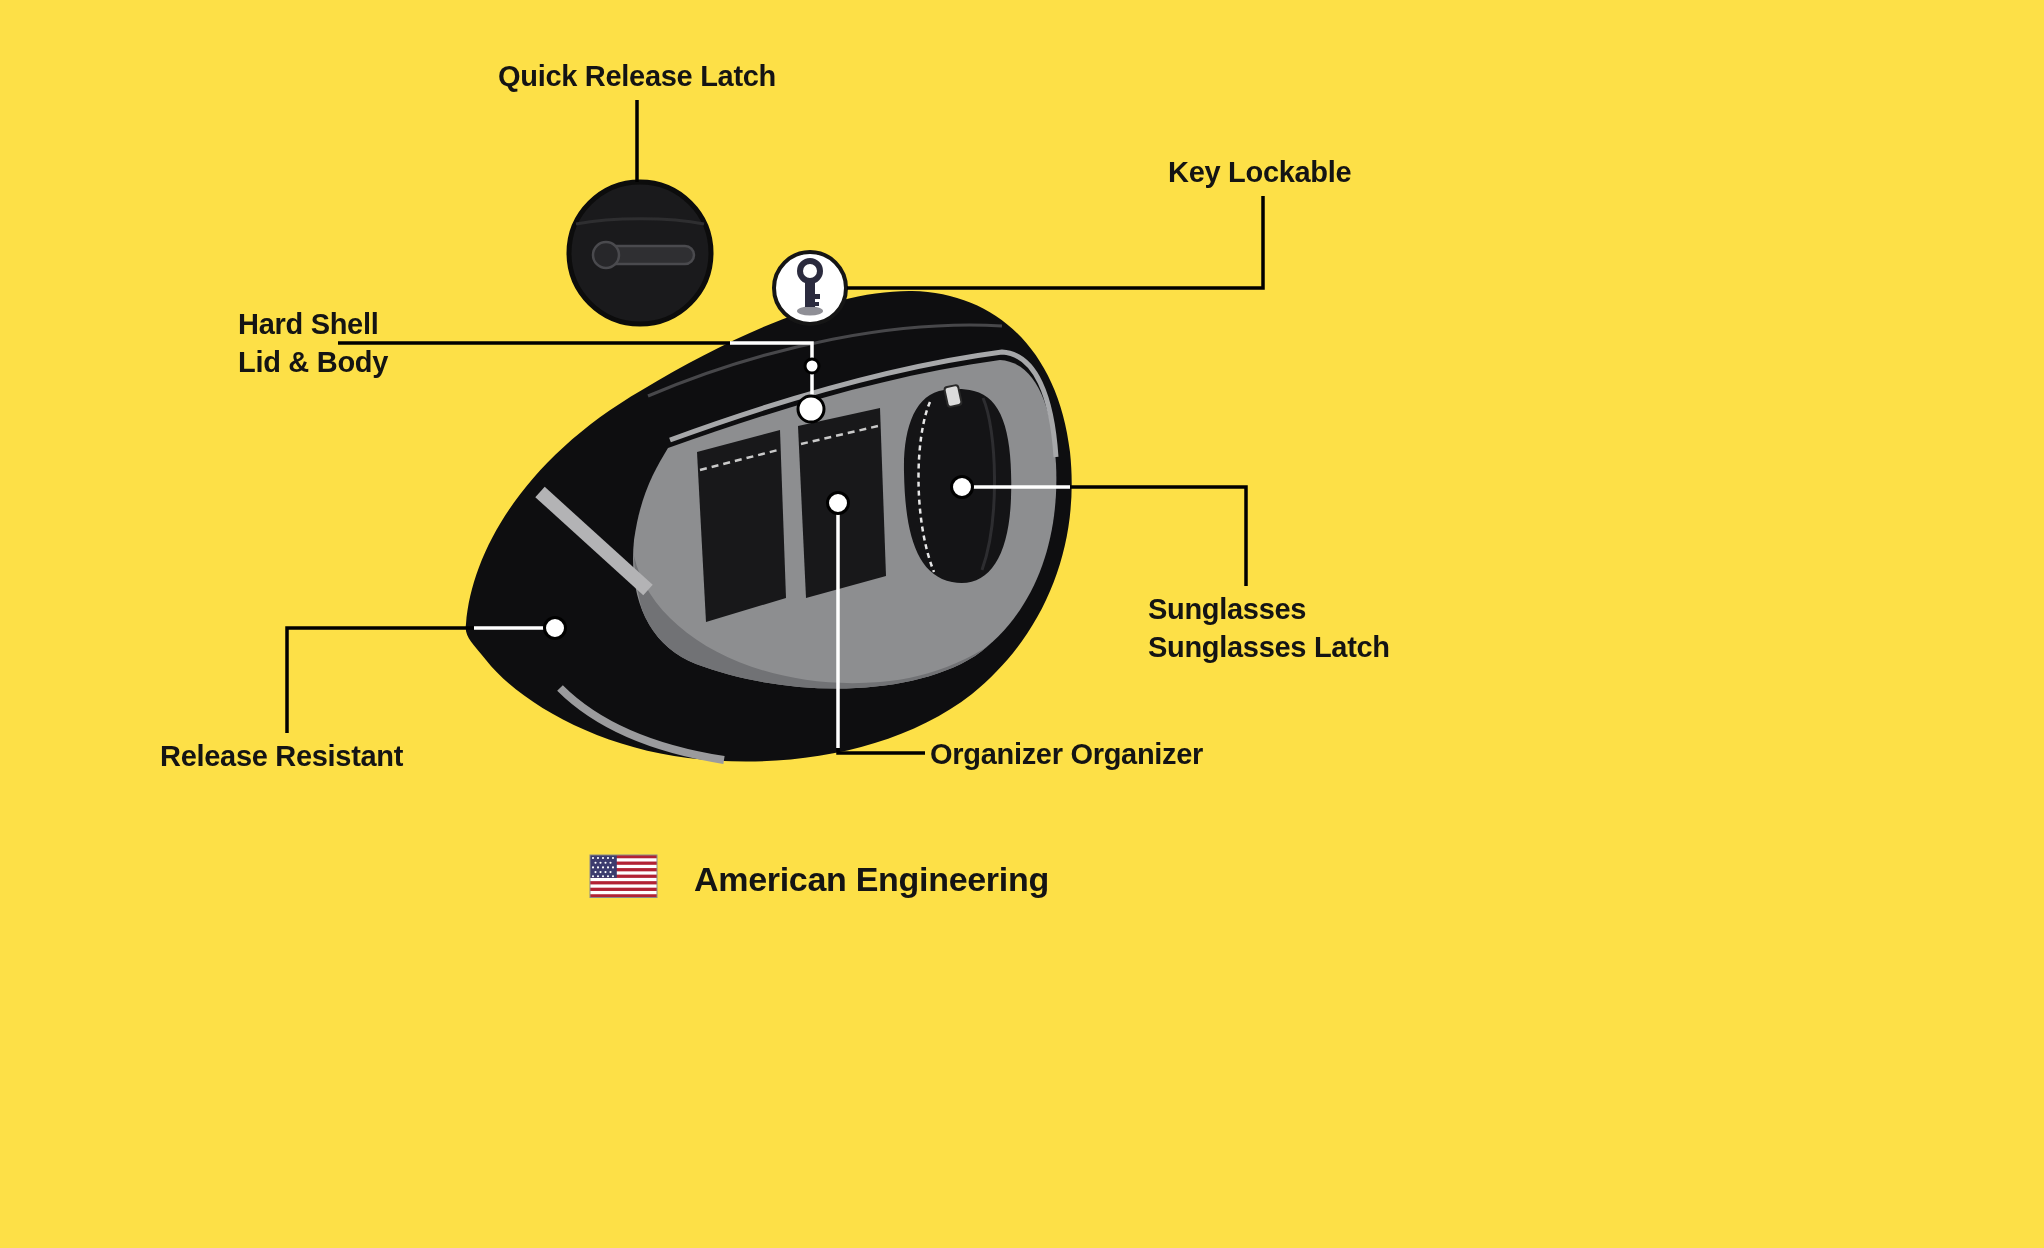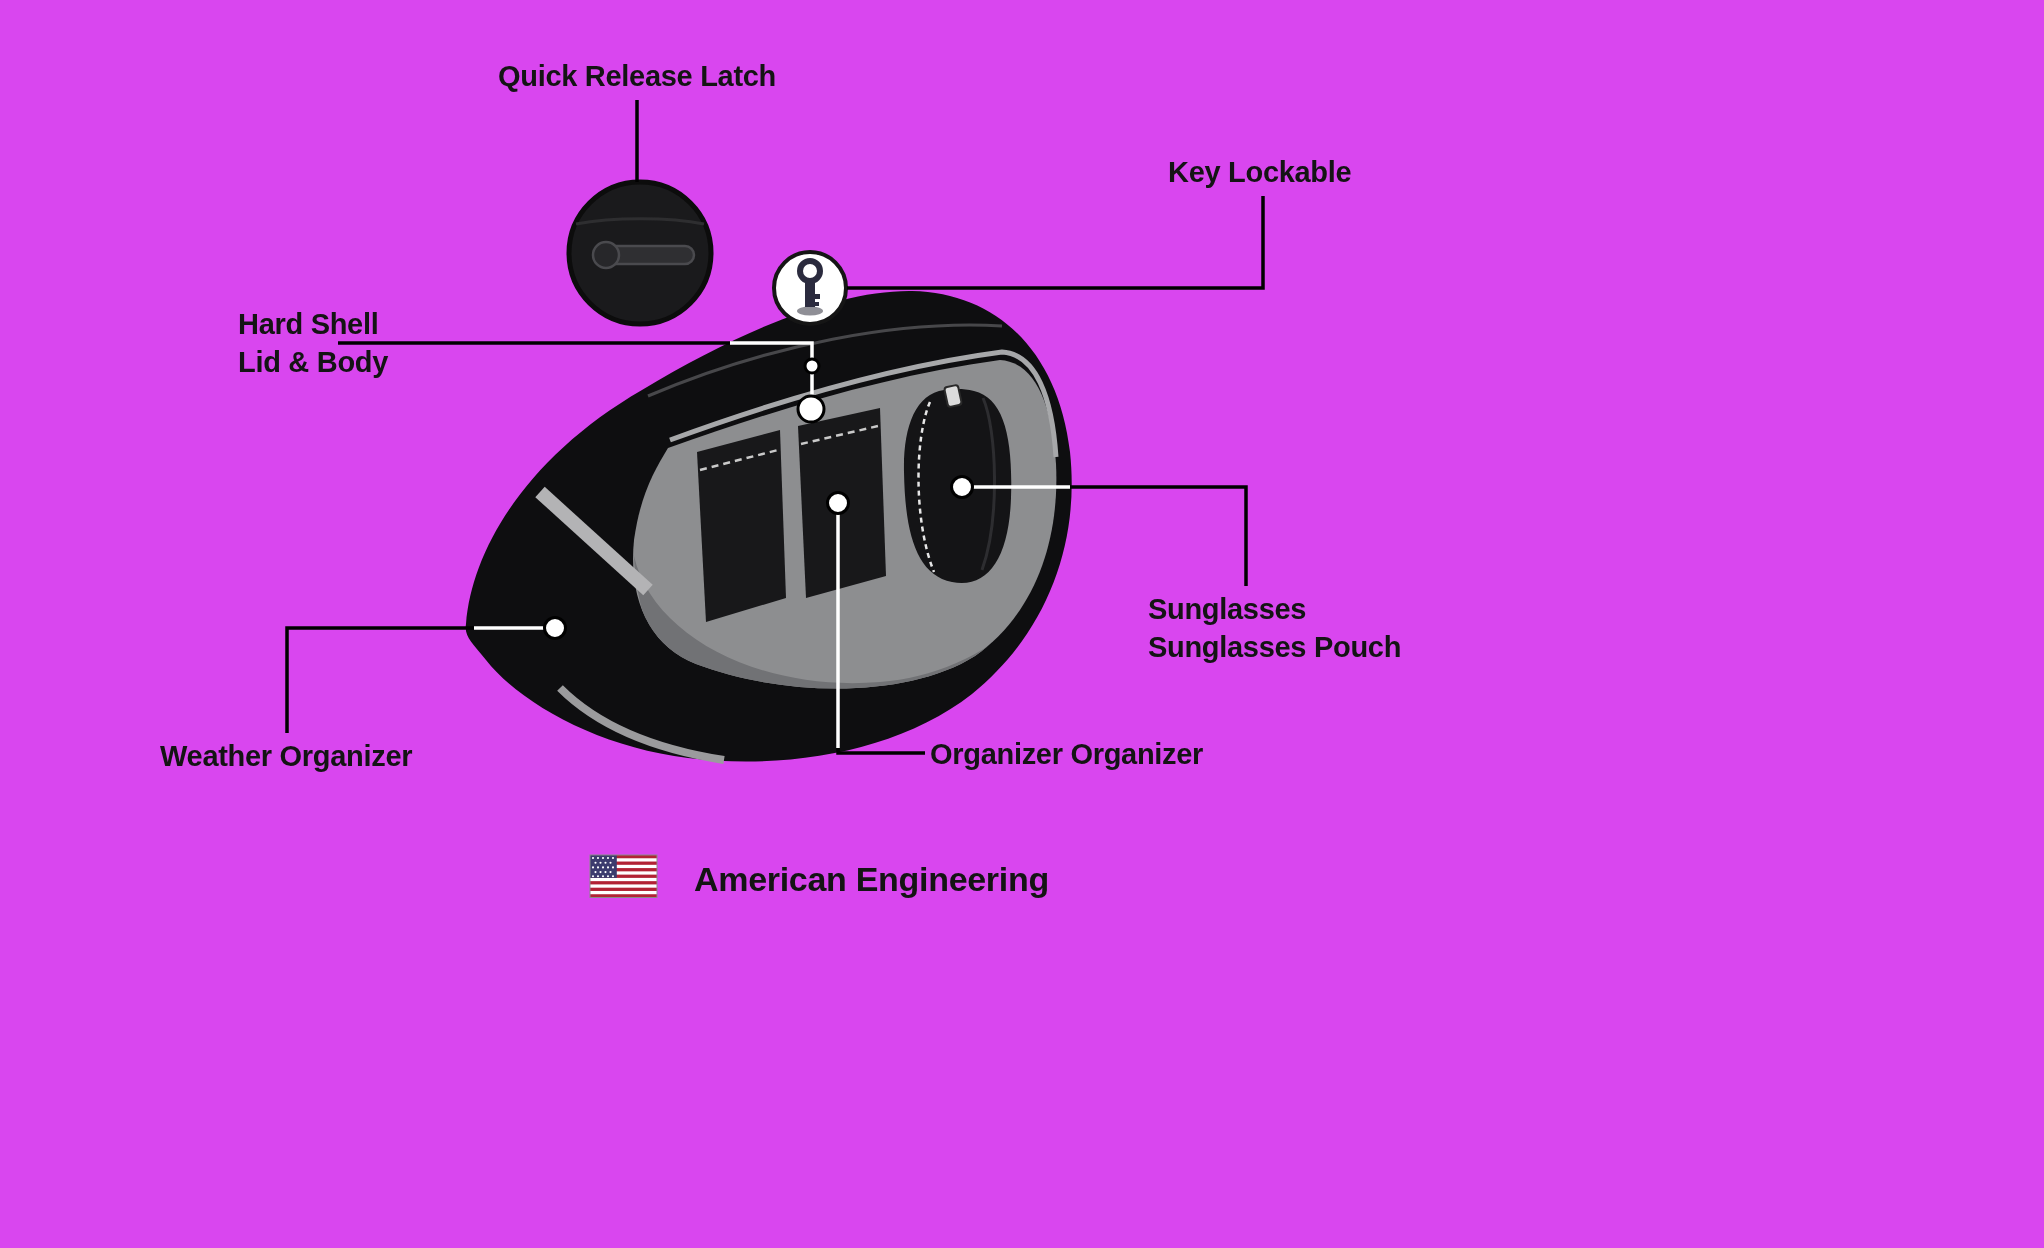--- a/index.html
+++ b/index.html
@@ -1,18 +1,18 @@
 <!DOCTYPE html>
 <html><head>
 <meta charset="utf-8">
 <style>
   * { margin:0; padding:0; box-sizing:border-box; }
   html,body { background:#ffffff; }
   body { font-family:"Liberation Sans", sans-serif; }
-  .stage { position:relative; width:2044px; height:1248px; background:#d946ef; overflow:hidden; }
+  .stage { position:relative; width:2044px; height:1248px; background:#fde047; overflow:hidden; }
   .art { position:absolute; left:0; top:0; width:2044px; height:1248px; }
   .label {
     position:absolute;
     font-weight:700;
     font-size:29px;
     line-height:1.3;
     color:#141414;
     letter-spacing:-0.3px;
     white-space:nowrap;
   }
@@ -165,23 +165,23 @@
 
   <div class="label center" style="left:487px; top:58px; width:300px;">Quick Release Latch</div>
 
   <div class="label" style="left:1168px; top:154px;">Key Lockable</div>
 
   <div class="label" style="left:190px; top:306px;">
     <span>Hard Shell</span>
     <span>Lid &amp; Body</span>
   </div>
 
-  <div class="label" style="left:160px; top:738px;">Weather Organizer</div>
+  <div class="label" style="left:160px; top:738px;">Release Resistant</div>
 
   <div class="label" style="left:930px; top:736px;">Organizer Organizer</div>
 
   <div class="label" style="left:1100px; top:591px;">
     <span>Sunglasses</span>
-    <span>Sunglasses Pouch</span>
+    <span>Sunglasses Latch</span>
   </div>
 
   <div class="footer-label" style="left:694px; top:860px;">American Engineering</div>
 </div>
 
 </body></html>

